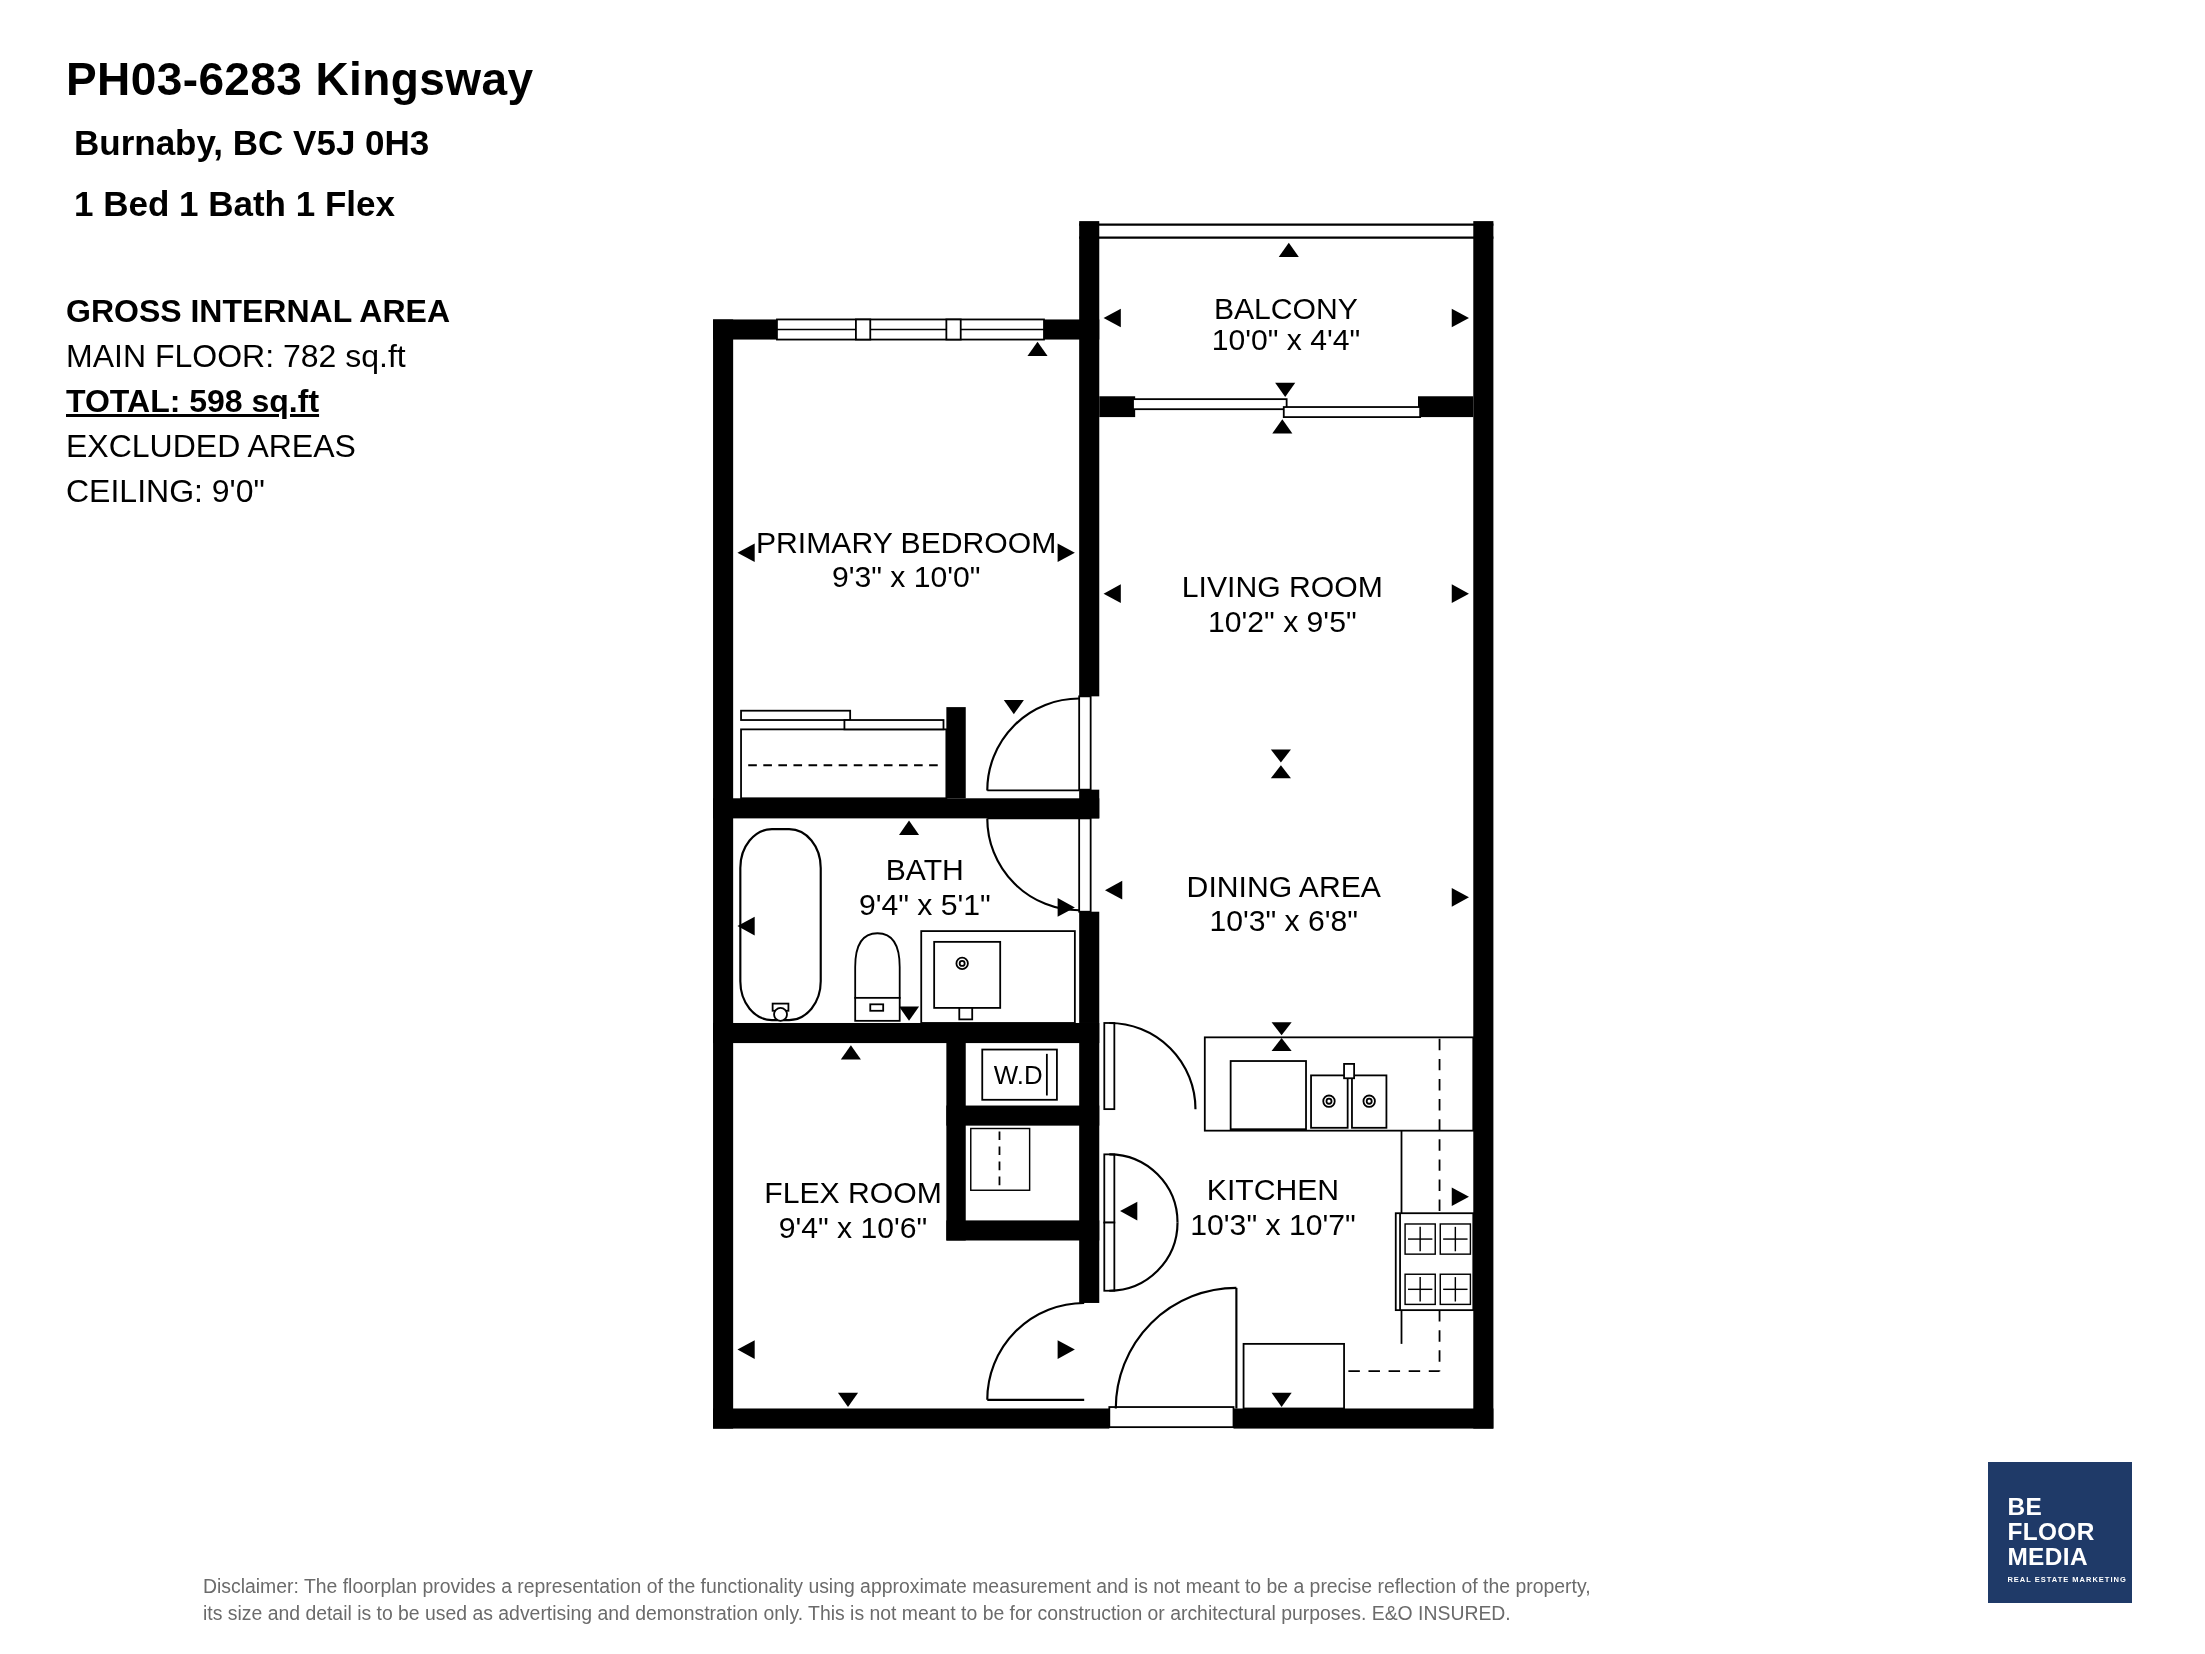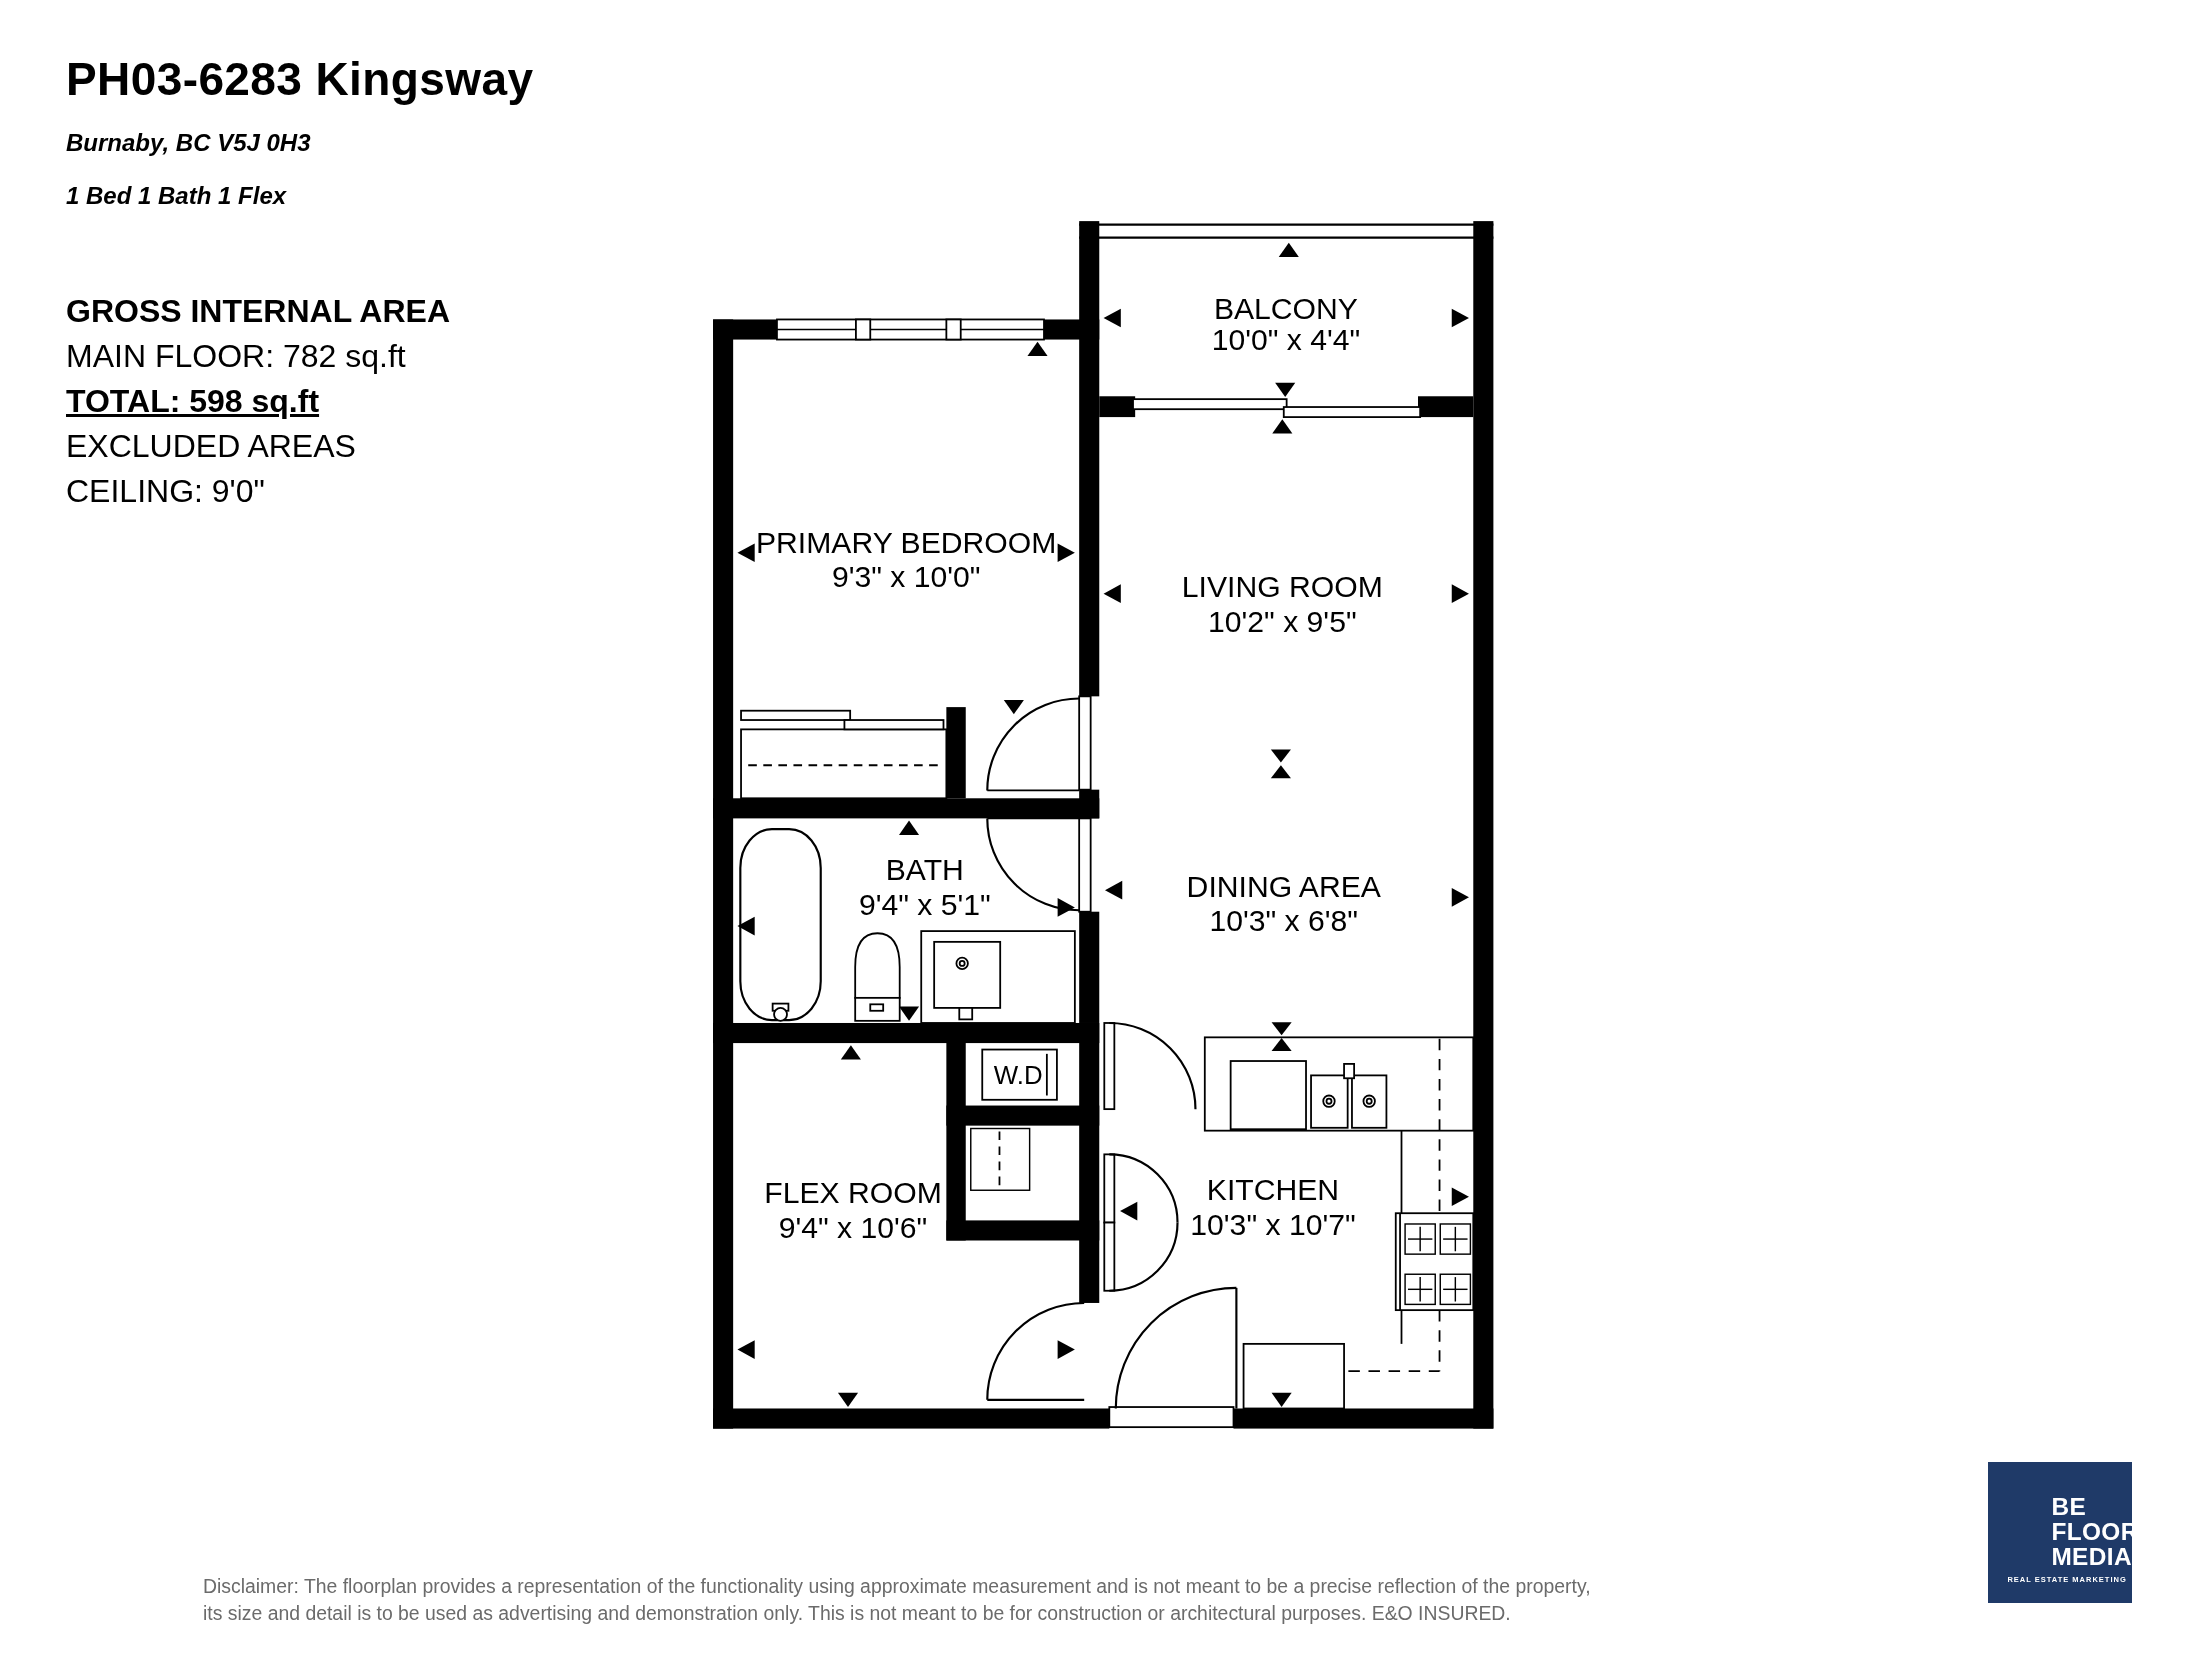--- a/index.html
+++ b/index.html
@@ -2,36 +2,36 @@
 <html style="font-size:11.5px"><head>
 <meta charset="utf-8">
 <style>
   html,body{margin:0;padding:0;}
   body{
     width:2205px;height:1654px;position:relative;background:#ffffff;
     font-family:"Liberation Sans", sans-serif;color:#000;overflow:hidden;
   }
   .header{position:absolute;left:66px;top:52px;}
   .header h1{margin:0 0 10px 0;font-size:46px;font-weight:bold;letter-spacing:0.4px;}
-  .header .sub{font-size:24px;font-weight:bold;line-height:53px;margin:0;font-style:italic;}
+  .header .sub{font-size:35px;font-weight:bold;line-height:53px;margin:8px;}
   .area-block{position:absolute;left:66px;top:289px;font-size:32px;line-height:45px;}
   .area-block .bold{font-weight:bold;}
   .area-block .total{font-weight:bold;text-decoration:underline;}
   .plan-svg{position:absolute;left:0;top:0;}
   .room-label{font-size:42px;fill:#000;text-anchor:middle;}
   .wd-label{font-size:36px;fill:#000;text-anchor:middle;}
   .disclaimer{
     position:absolute;left:203px;top:1573px;width:1802px;text-align:left;
     font-size:19.4px;line-height:26.6px;color:#6B6B6B;
   }
   .logo{
     position:absolute;left:1988px;top:1462px;width:144px;height:141px;
     background:#1F3A68;box-sizing:border-box;padding:32px 0 0 19.4px;
   }
-  .logo .word{color:#fff;font-size:24.4px;font-weight:bold;line-height:25px;letter-spacing:0.4px;margin-left:44px;}
+  .logo .word{color:#fff;font-size:24.4px;font-weight:bold;line-height:25px;letter-spacing:0.4px;}
   .logo .tagline{color:#fff;font-size:7.5px;letter-spacing:1px;margin-top:5.7px;font-weight:bold;}
 </style>
 </head>
 <body>
 
 <div class="header">
   <h1>PH03-6283 Kingsway</h1>
   <p class="sub">Burnaby, BC V5J 0H3</p>
   <p class="sub">1 Bed 1 Bath 1 Flex</p>
 </div>

